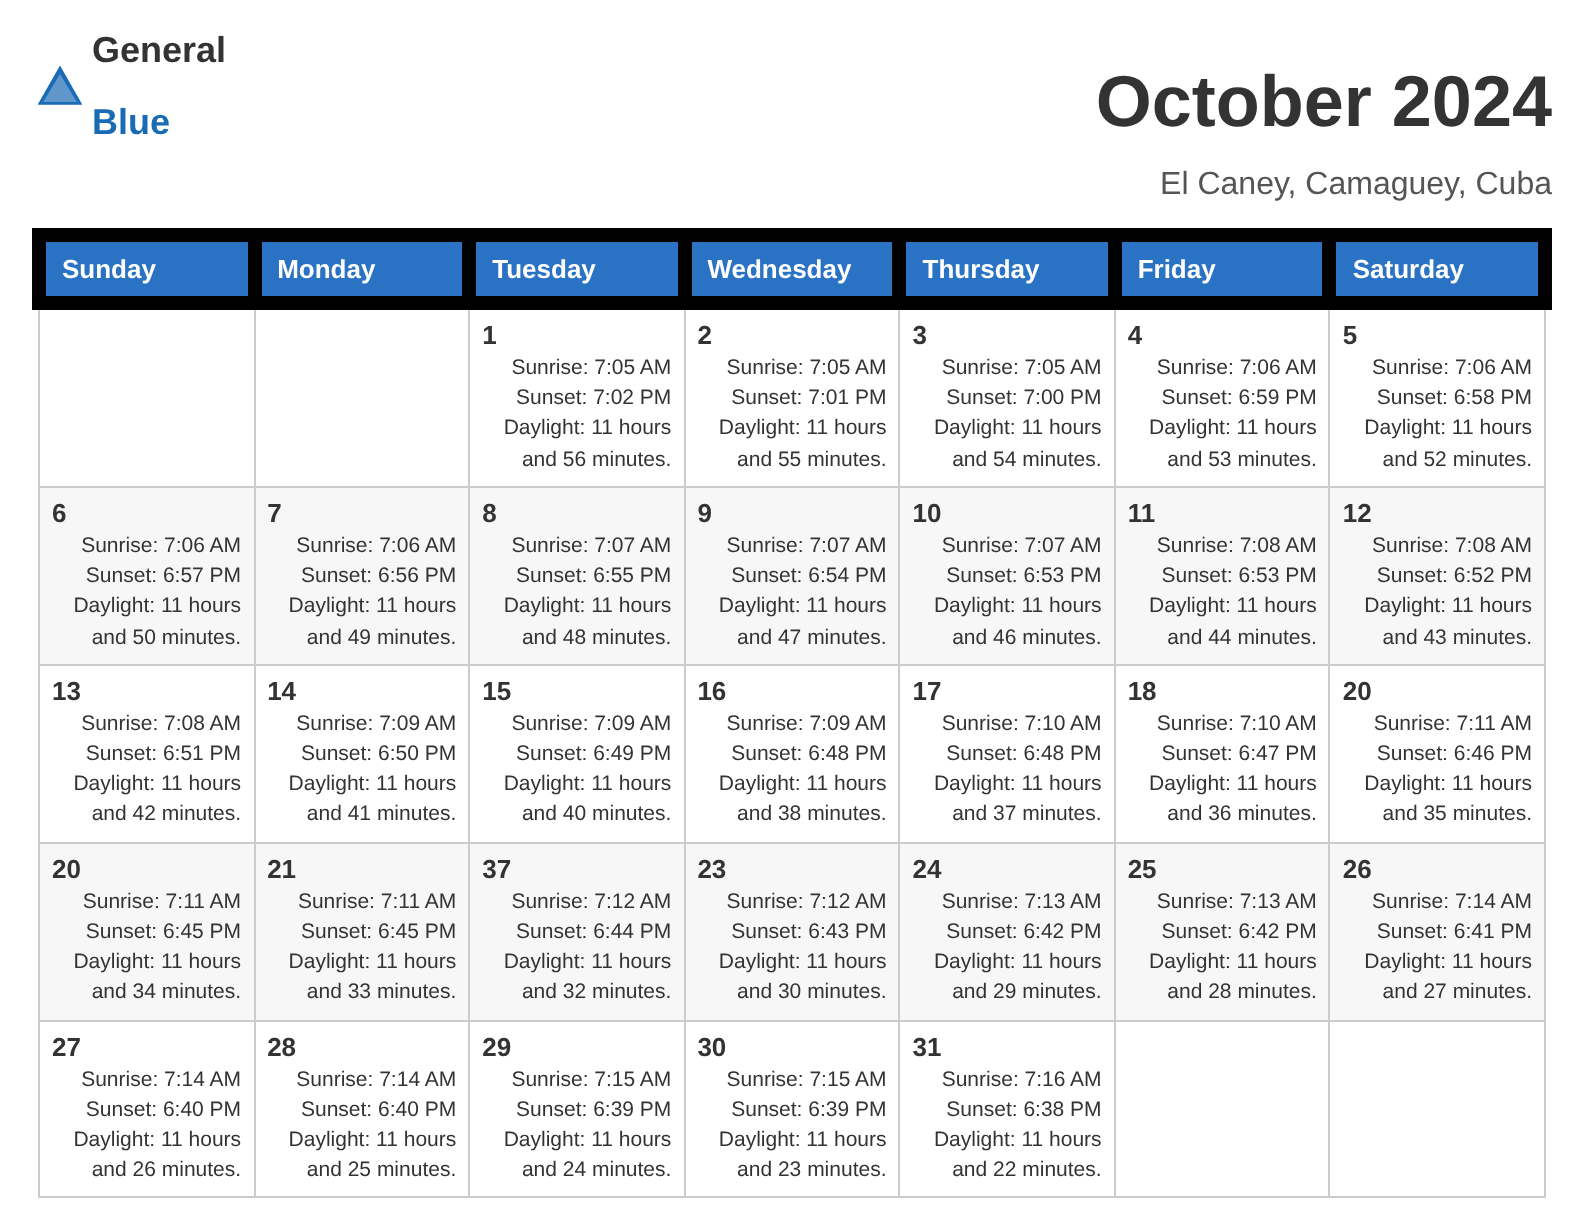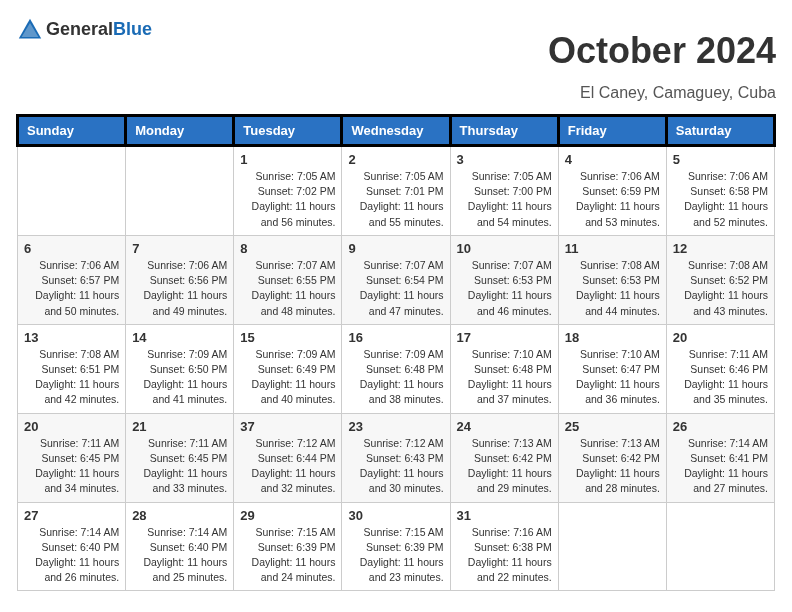--- a/index.html
+++ b/index.html
@@ -15,32 +15,33 @@
       justify-content: space-between;
       align-items: flex-start;
       margin-bottom: 12px;
     }
     .logo {
       display: flex;
       align-items: center;
     }
     .logo-text {
       display: flex;
-      flex-direction: row;
+      flex-direction: column;
       line-height: 1.1;
     }
     .logo-general {
       font-size: 18px;
       font-weight: bold;
       color: #333;
     }
     .logo-blue {
       font-size: 18px;
       font-weight: bold;
       color: #1a6bb5;
+      margin-top: 16px;
     }
     .logo-icon {
       width: 28px;
       height: 28px;
       margin-right: 2px;
     }
     .title-block {
       text-align: right;
     }
     .month-title {
@@ -59,21 +60,21 @@
       border-collapse: collapse;
       font-size: 11px;
     }
     .calendar thead tr th {
       background-color: #2a72c3;
       color: #fff;
       padding: 6px 8px;
       text-align: left;
       font-size: 13px;
       font-weight: bold;
-      border: 3px solid #000000;
+      border: 7px solid #000000;
     }
     .calendar tbody tr td {
       border: 1px solid #ccc;
       vertical-align: top;
       padding: 5px 6px;
       min-width: 100px;
       height: 85px;
       color: #333;
       background: #fff;
     }

